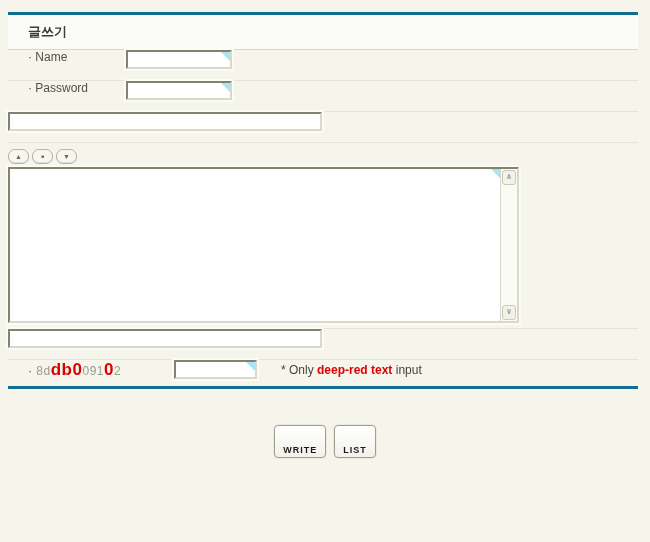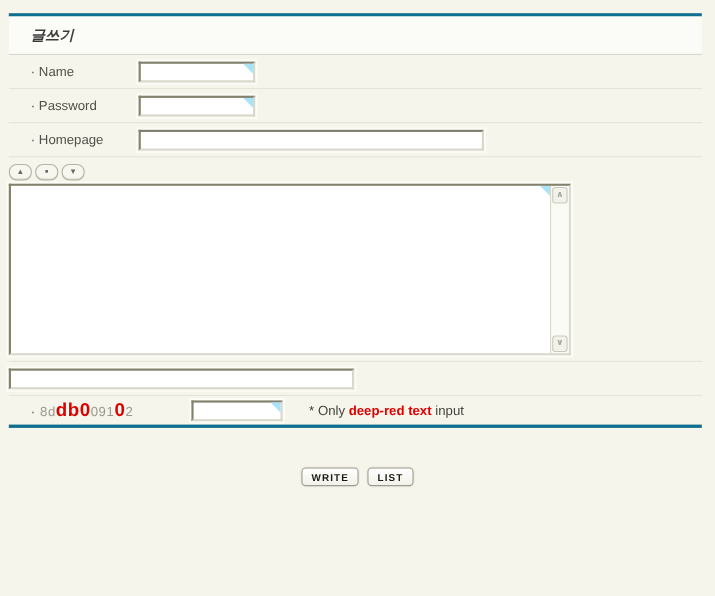--- a/index.html
+++ b/index.html
@@ -13,28 +13,27 @@
   }
   .wrap { width: 630px; margin-left: 8px; }
   .topspace { height: 12px; }
   .teal-bar { height: 3px; background: #0f6f90; }
   .header-band {
     height: 35px;
     background: #fbfbf8;
     border-bottom: 1px solid #d8d8d0;
     display: flex; align-items: center;
     padding-left: 20px;
-    font-style: italic;
   }
   .header-band .title { font-weight: bold; font-size: 13px; color: #3a3a38; }
 
   .row {
     display: flex;
     border-bottom: 1px solid #e4e4da;
-    align-items: center;
+    align-items: flex-start;
     min-height: 31px;
   }
   .label-col {
     width: 118px;
     padding-left: 20px;
     flex: 0 0 118px;
     color: #50504a;
   }
   .field-col { flex: 1; display: flex; align-items: center; position: relative; }
 
@@ -133,21 +132,21 @@
     display: flex; justify-content: center; gap: 8px;
   }
   .btn {
     font-family: "Liberation Sans", sans-serif;
     font-size: 9px; font-weight: bold; letter-spacing: 1px;
     color: #1a1a1a;
     background: linear-gradient(#ffffff, #f2f1e9);
     border: 1px solid #9d9d92;
     border-radius: 4px;
     box-shadow: 0 0 0 1px #eceade;
-    padding: 3px 8px 2px;
+    padding: 19px 8px 2px;
     cursor: pointer;
   }
 </style>
 </head>
 <body>
 
 <div class="wrap">
   <div class="topspace"></div>
   <div class="teal-bar"></div>
 
@@ -170,21 +169,20 @@
     <div class="field-col">
       <span class="inp-wrap">
         <input class="txt w-name" type="password" value="" style="">
         <span class="corner-tri"></span>
       </span>
     </div>
   </div>
 
 
   <div class="row">
-    <div class="label-col">· Homepage</div>
     <div class="field-col">
       <span class="inp-wrap">
         <input class="txt w-mid" type="text" value="" style="">
       </span>
     </div>
   </div>
 
 
   <div class="row row-content">
     <div class="field-col content-field">

